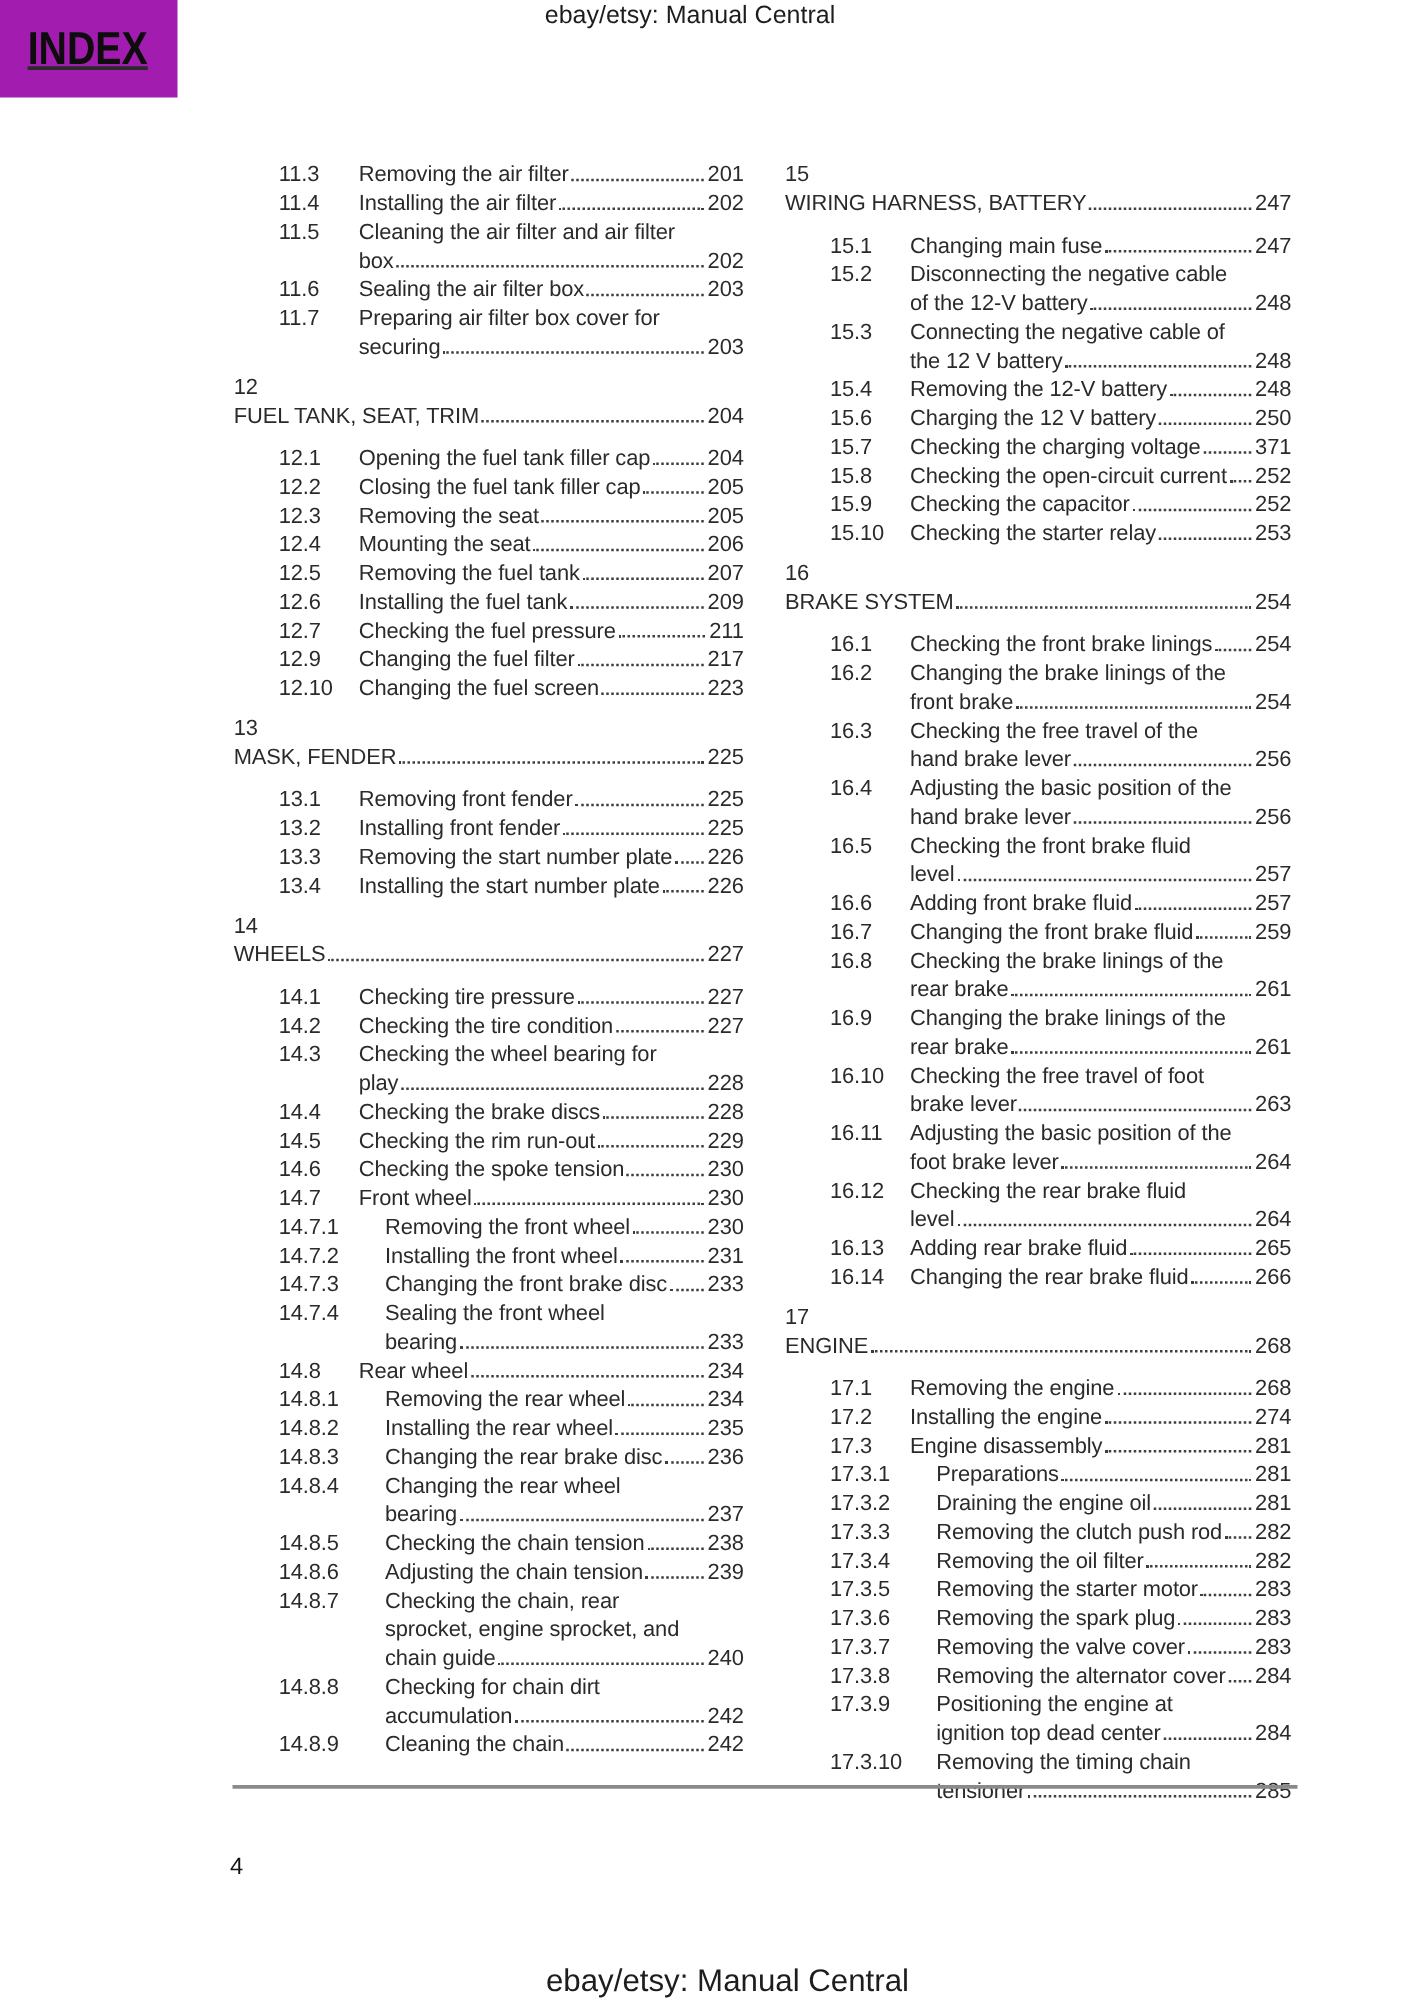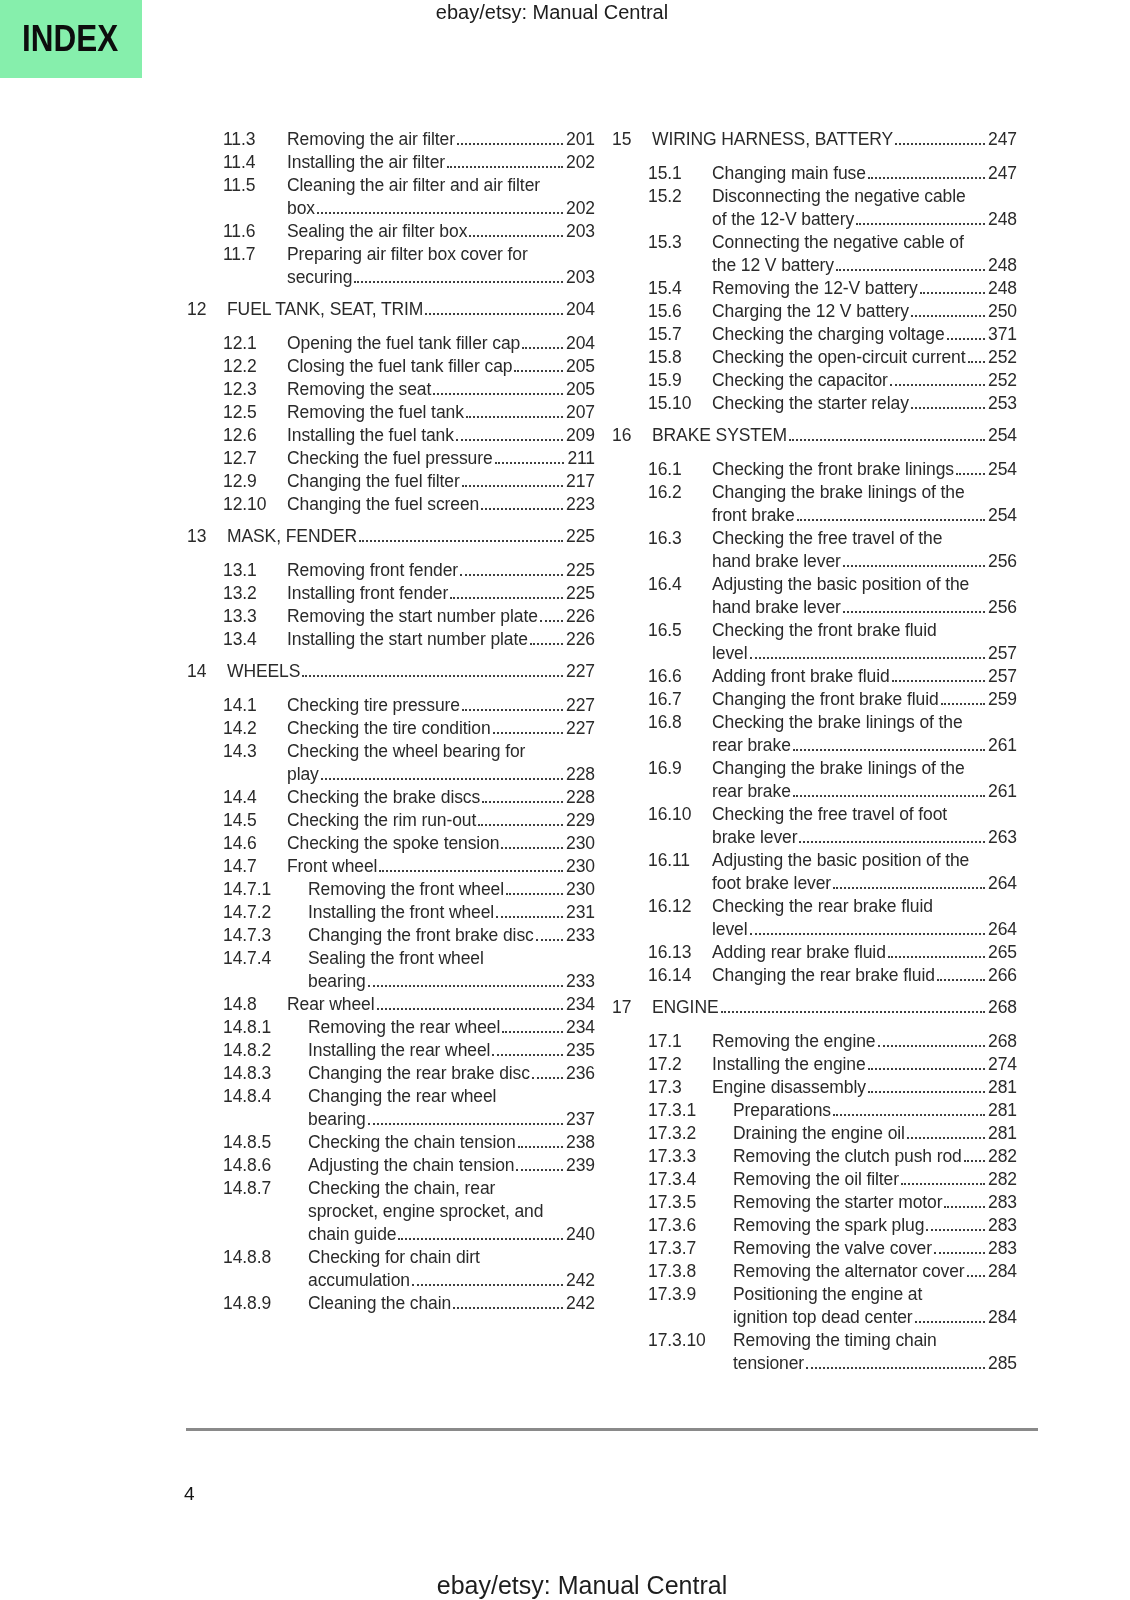--- a/index.html
+++ b/index.html
@@ -7,45 +7,45 @@
     position:relative;
     width:1130px; height:1600px;
     background:#ffffff;
     font-family:"Liberation Sans", sans-serif;
     color:#2a2a2a;
     overflow:hidden;
   }
   .index-box {
     position:absolute; left:0; top:0;
     width:142px; height:78px;
-    background:#86efac;
-    display:flex; align-items:center;
+    background:#a21caf;
+    display:flex; align-items:center;text-decoration:underline;
   }
   .index-box .label {
     font-size:37px; font-weight:bold; color:#0d0d0d;
     padding-left:26px;
     transform:scaleX(0.85); transform-origin:left center;
     letter-spacing:0px;
     white-space:nowrap;
   }
   .header-title {
     position:absolute; top:1px; left:0; width:1104px;
     text-align:center;
     font-size:20px; color:#1d1d1d;
   }
   .toc {
     position:absolute; left:187px; top:128px;
-    display:flex; gap:17px;
+    display:flex; gap:33px;
     font-size:17.5px; line-height:23px;
     letter-spacing:-0.1px;
   }
   .toc-col-left  { width:408px; }
   .toc-col-right { width:405px; }
   .entry { display:flex; }
-  .entry.level-0 { margin-top:9px; margin-bottom:11px; }
+  .entry.level-0 { margin-top:9px; margin-bottom:11px;flex-direction:column; }
   .toc-col > .entry:first-child { margin-top:0; }
   .num { flex-shrink:0; }
   .level-0 .num { width:40px; }
   .level-1 { padding-left:36px; }
   .level-1 .num { width:64px; }
   .level-2 { padding-left:36px; }
   .level-2 .num { width:85px; }
   .body { flex:1; min-width:0; }
   .line { white-space:nowrap; }
   .line.last { display:flex; align-items:baseline; }
@@ -167,20 +167,30 @@
           <span class="num">12.3</span>
           <div class="body">
             <div class="line last">
               <span class="t">Removing the seat</span>
               <span class="dots"></span>
               <span class="pg">205</span>
             </div>
           </div>
         </div>
         <div class="entry level-1">
+          <span class="num">12.4</span>
+          <div class="body">
+            <div class="line last">
+              <span class="t">Mounting the seat</span>
+              <span class="dots"></span>
+              <span class="pg">206</span>
+            </div>
+          </div>
+        </div>
+        <div class="entry level-1">
           <span class="num">12.5</span>
           <div class="body">
             <div class="line last">
               <span class="t">Removing the fuel tank</span>
               <span class="dots"></span>
               <span class="pg">207</span>
             </div>
           </div>
         </div>
         <div class="entry level-1">

